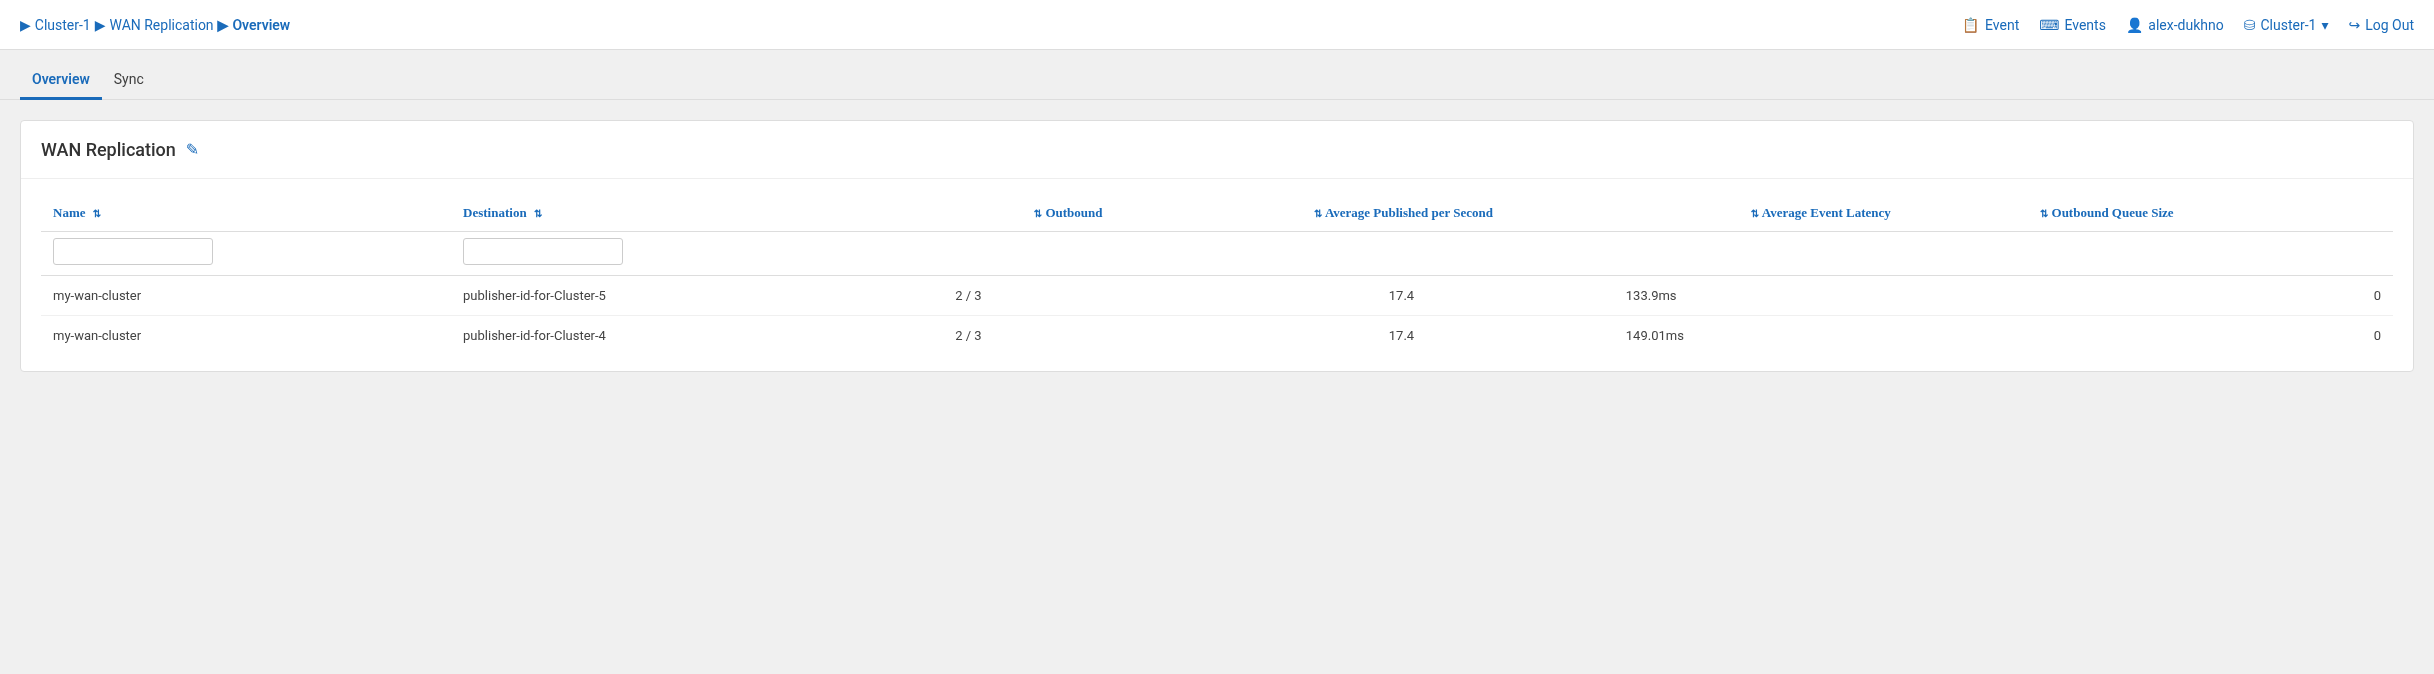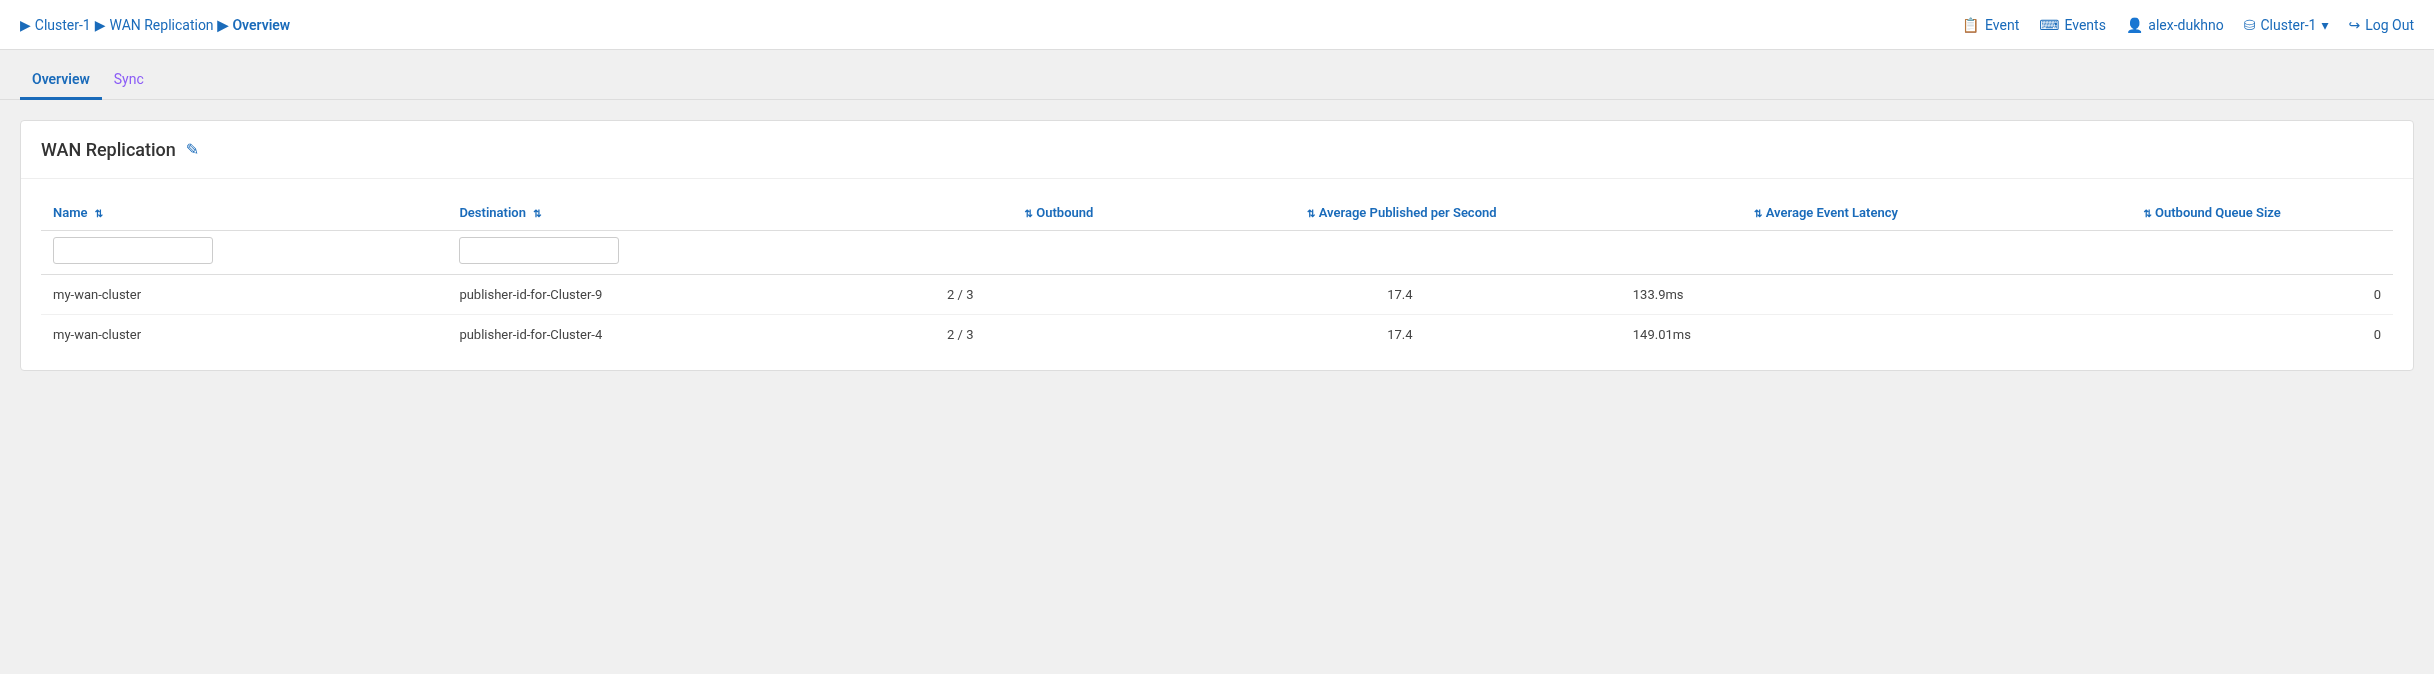--- a/index.html
+++ b/index.html
@@ -55,21 +55,21 @@
       padding: 0 20px;
       display: flex;
       align-items: flex-end;
       height: 50px;
       border-bottom: 1px solid #ddd;
     }
     .tab {
       padding: 10px 12px;
       font-size: 14px;
       cursor: pointer;
-      color: #8b5cf6;
+      color: #404040;
       border-bottom: 3px solid transparent;
       margin-bottom: -1px;
     }
     .tab.active {
       color: #1a6bba;
       border-bottom: 3px solid #1a6bba;
       font-weight: 600;
     }
 
     
@@ -113,20 +113,21 @@
     thead tr {
       border-bottom: 1px solid #ddd;
     }
     th {
       text-align: left;
       padding: 10px 12px;
       font-weight: 600;
       color: #1a6bba;
       font-size: 13px;
       white-space: nowrap;
+      font-family: Liberation Serif, serif;
     }
     th .sort-icon {
       display: inline-block;
       margin-left: 4px;
       font-size: 10px;
       color: #1a6bba;
     }
     .filter-row td {
       padding: 6px 12px 10px;
     }
@@ -157,21 +158,21 @@
     .col-latency { width: 200px; text-align: left; }
     .col-queue { width: 180px; text-align: right; }
 
     th.col-connected,
     th.col-eps,
     th.col-latency,
     th.col-queue {
       text-align: center;
     }
     th.col-queue {
-      text-align: center;
+      text-align: left;
     }
   </style>
 </head>
 <body>
 
 <div class="top-nav">
   <div class="breadcrumb">
     <div class="breadcrumb-item">
       <span>▶</span>
       <span>Cluster-1</span>
@@ -262,21 +263,21 @@
             <td class="col-connected"></td>
             <td class="col-eps"></td>
             <td class="col-latency"></td>
             <td class="col-queue"></td>
           </tr>
         </thead>
         <tbody id="table-body">
 
         <tr>
       <td class="col-name">my-wan-cluster</td>
-      <td class="col-destination">publisher-id-for-Cluster-9</td>
+      <td class="col-destination">publisher-id-for-Cluster-5</td>
       <td class="col-connected">2 / 3</td>
       <td class="col-eps">17.4</td>
       <td class="col-latency">133.9ms</td>
       <td class="col-queue">0</td>
     </tr>
             <tr>
       <td class="col-name">my-wan-cluster</td>
       <td class="col-destination">publisher-id-for-Cluster-4</td>
       <td class="col-connected">2 / 3</td>
       <td class="col-eps">17.4</td>

